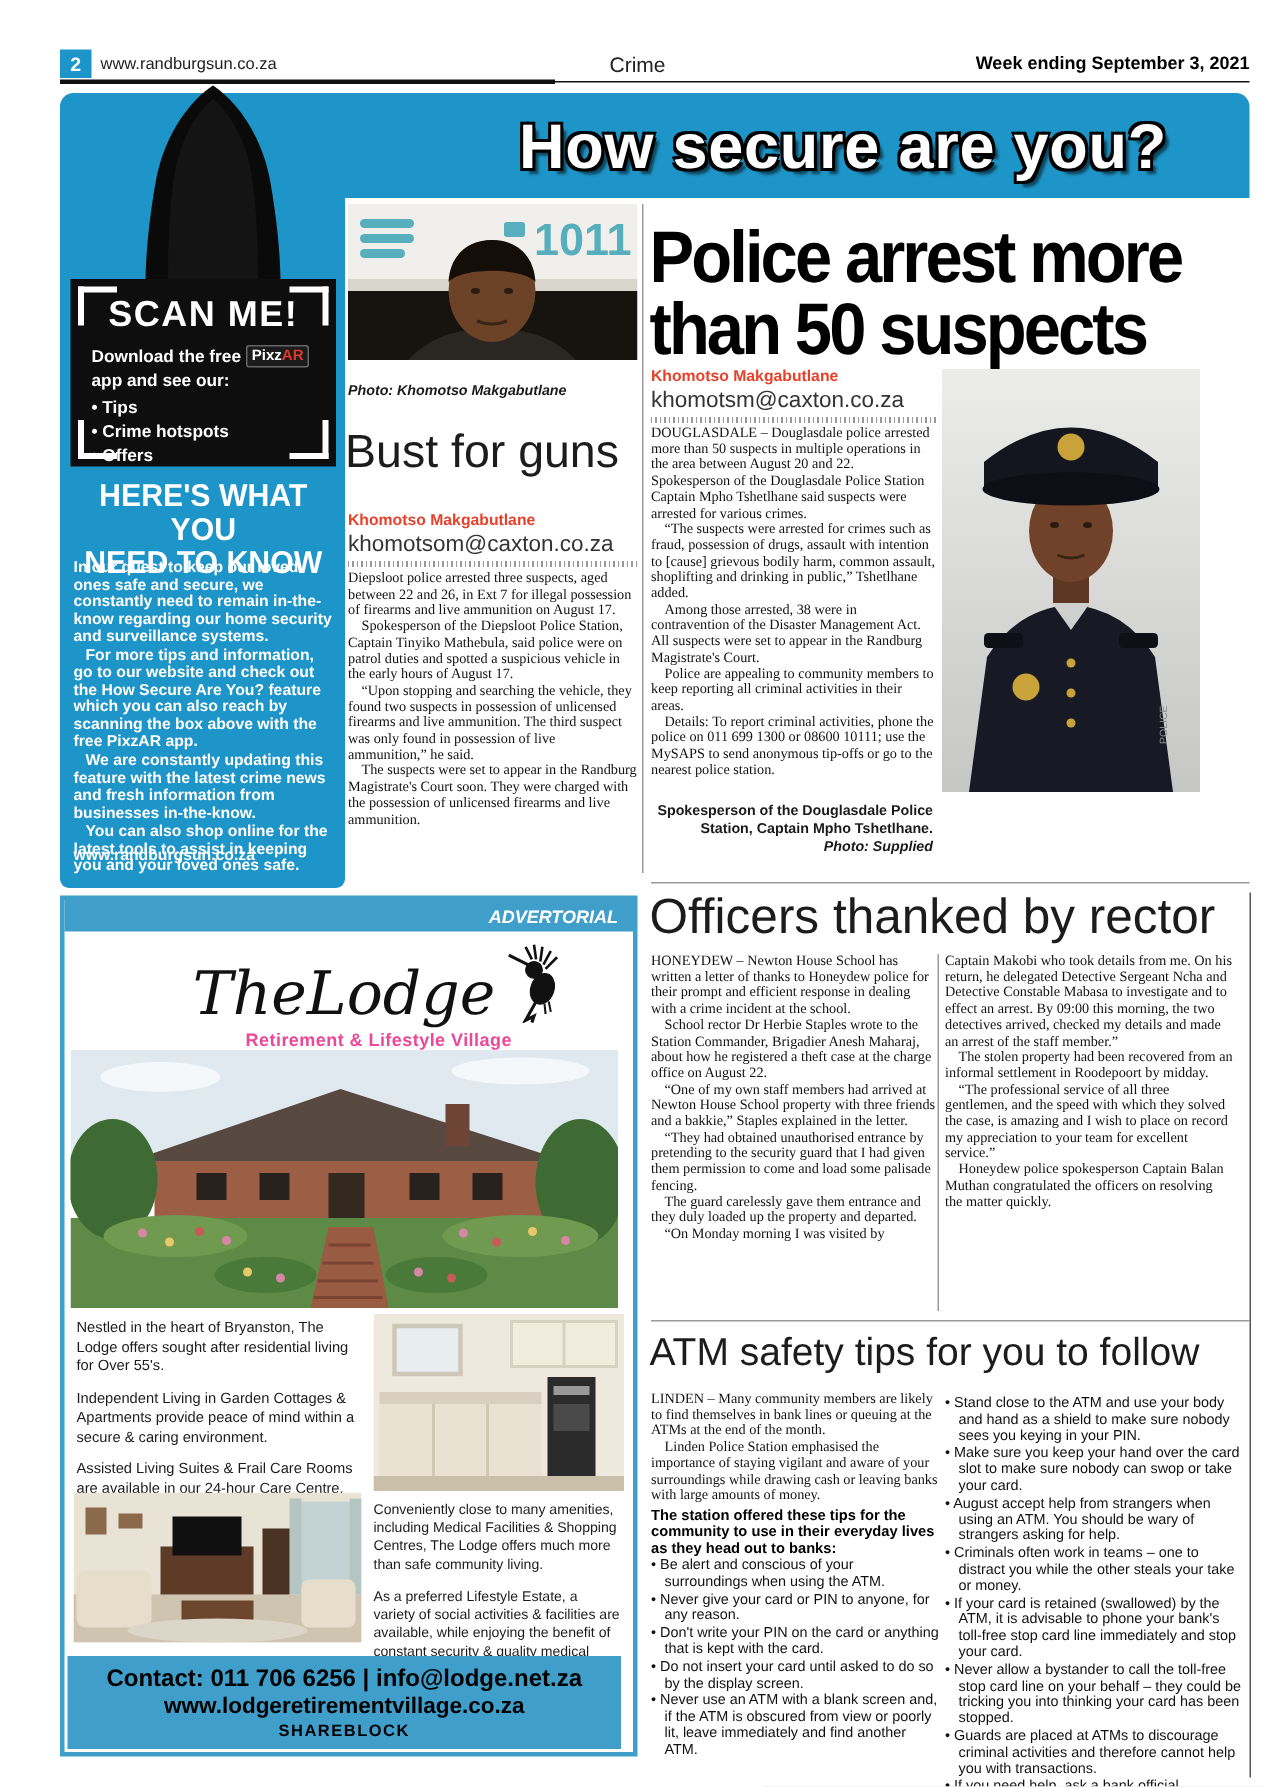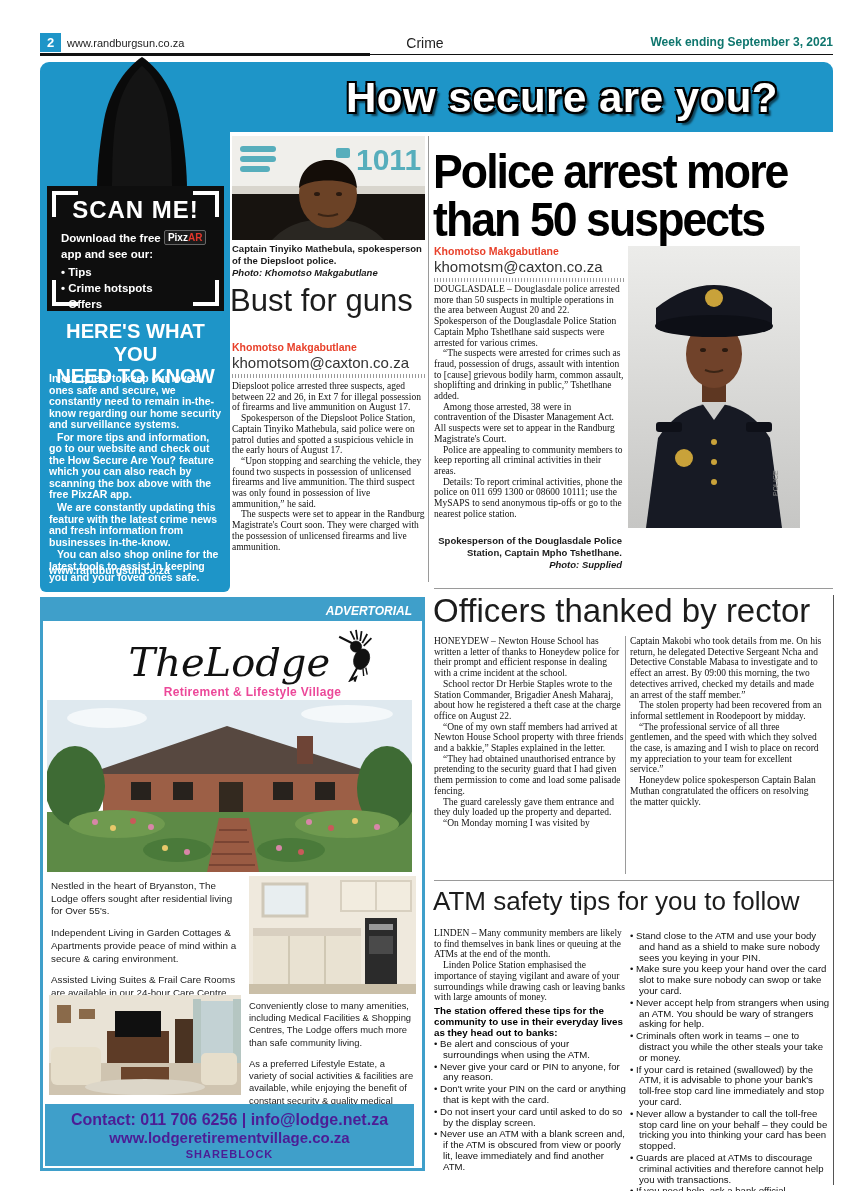--- a/index.html
+++ b/index.html
@@ -5,21 +5,21 @@
   html,body{margin:0;padding:0;background:#e9e9e9;}
   .page{position:relative;width:842px;height:1191px;background:#ffffff;margin:0 auto;
         font-family:"Liberation Sans",sans-serif;overflow:hidden;}
   .abs{position:absolute;}
 
   
   .pagenum{width:21px;height:19px;background:#1e95c8;color:#fff;font-weight:bold;
            font-size:13px;text-align:center;line-height:19px;}
   .site{font-size:11px;color:#222;}
   .section-label{font-size:14px;color:#222;}
-  .date{font-size:12px;font-weight:bold;color:#0f766e;text-align:right;}
+  .date{font-size:12px;font-weight:bold;color:#000000;text-align:right;}
   .rule-thin{background:#111;height:1px;}
   .rule-thick{background:#111;height:3px;}
 
   
   .banner{background:#1e95c8;border-radius:9px 9px 0 0;}
   .banner-title{color:#fff;font-weight:bold;font-size:42px;letter-spacing:.5px;white-space:nowrap;
     text-shadow:-2px -2px 0 #000,2px -2px 0 #000,-2px 2px 0 #000,2px 2px 0 #000,4px 4px 2px rgba(0,0,0,.55);}
   .left-panel{background:#1e95c8;border-radius:0 0 6px 6px;}
 
   .scanbox{background:#0e0e0e;color:#fff;}
@@ -69,21 +69,21 @@
   .tips li::before{content:"• ";}
 
   
   .adv-frame{border:3px solid #3f9fca;background:#fff;}
   .adv-bar{background:#3f9fca;color:#fff;font-weight:bold;font-style:italic;font-size:12px;
            text-align:right;padding:4px 10px 3px 0;}
   .lodge-script{font-family:"DejaVu Serif",serif;font-style:italic;font-size:40px;color:#111;}
   .lodge-sub{font-weight:bold;font-size:12px;color:#ec4899;letter-spacing:.3px;}
   .adv-text{font-size:9.8px;line-height:1.3;color:#1c1c1c;}
   .adv-text p{margin:0 0 9px;}
-  .contact-bar{background:#3f9fca;color:#4c1d95;text-align:center;font-weight:bold;}
+  .contact-bar{background:#3f9fca;color:#000000;text-align:center;font-weight:bold;}
   .contact-l1{font-size:16px;padding-top:7px;}
   .contact-l2{font-size:15px;}
   .contact-l3{font-size:11px;letter-spacing:1px;padding-top:2px;}
 </style>
 </head>
 <body>
 
 <div class="page">
 
   <div class="abs pagenum" style="left:40px;top:33px;">2</div>
@@ -143,21 +143,21 @@
     <rect x="0" y="50" width="193" height="8" fill="#d8d5cd"></rect>
     <rect x="0" y="58" width="193" height="46" fill="#17130f"></rect>
     <path d="M40,104 C55,88 74,83 96,83 C118,83 137,88 152,104 Z" fill="#2a2722"></path>
     <ellipse cx="96" cy="58" rx="29" ry="34" fill="#6b4226"></ellipse>
     <path d="M67,52 C68,34 80,24 96,24 C112,24 124,34 125,52 C116,42 76,42 67,52 Z" fill="#140d08"></path>
     <ellipse cx="85" cy="58" rx="3" ry="2" fill="#2a1a10"></ellipse>
     <ellipse cx="107" cy="58" rx="3" ry="2" fill="#2a1a10"></ellipse>
     <path d="M86,78 Q96,82 106,78" stroke="#3a2415" stroke-width="2" fill="none"></path>
   </svg>
   <div class="abs caption" style="left:232px;top:243px;width:193px;">
-    <span>Captain Tinyiko Mathebula, spokesperson of the Diepsloot police.</span><br>
+    <br>
     <span class="credit">Photo: Khomotso Makgabutlane</span>
   </div>
   <div class="abs headline-light" style="left:230px;top:283px;font-size:31px;">Bust for guns</div>
   <div class="abs" style="left:232px;top:341px;width:193px;">
     <div class="byline">Khomotso Makgabutlane</div>
     <div class="email">khomotsom@caxton.co.za</div>
     <div class="hatch"></div>
   </div>
   <div class="abs body-text" style="left:232px;top:381px;width:193px;">
       <p>Diepsloot police arrested three suspects, aged between 22 and 26, in Ext 7 for illegal possession of firearms and live ammunition on August 17.</p>
@@ -246,21 +246,21 @@
         <li>Be alert and conscious of your surroundings when using the ATM.</li>
         <li>Never give your card or PIN to anyone, for any reason.</li>
         <li>Don't write your PIN on the card or anything that is kept with the card.</li>
         <li>Do not insert your card until asked to do so by the display screen.</li>
         <li>Never use an ATM with a blank screen and, if the ATM is obscured from view or poorly lit, leave immediately and find another ATM.</li>
       </ul>
   </div>
   <ul class="abs tips" style="left:630px;top:930px;width:200px;">
       <li>Stand close to the ATM and use your body and hand as a shield to make sure nobody sees you keying in your PIN.</li>
       <li>Make sure you keep your hand over the card slot to make sure nobody can swop or take your card.</li>
-      <li>Never accept help from strangers when using an ATM. You should be wary of strangers asking for help.</li>
+      <li>August accept help from strangers when using an ATM. You should be wary of strangers asking for help.</li>
       <li>Criminals often work in teams – one to distract you while the other steals your take or money.</li>
       <li>If your card is retained (swallowed) by the ATM, it is advisable to phone your bank's toll-free stop card line immediately and stop your card.</li>
       <li>Never allow a bystander to call the toll-free stop card line on your behalf – they could be tricking you into thinking your card has been stopped.</li>
       <li>Guards are placed at ATMs to discourage criminal activities and therefore cannot help you with transactions.</li>
       <li>If you need help, ask a bank official.</li>
     </ul>
 
   <div class="abs vrule" style="left:833px;top:595px;height:590px;background:#555;"></div>
 
   <div class="abs adv-frame" style="left:40px;top:597px;width:379px;height:568px;">

